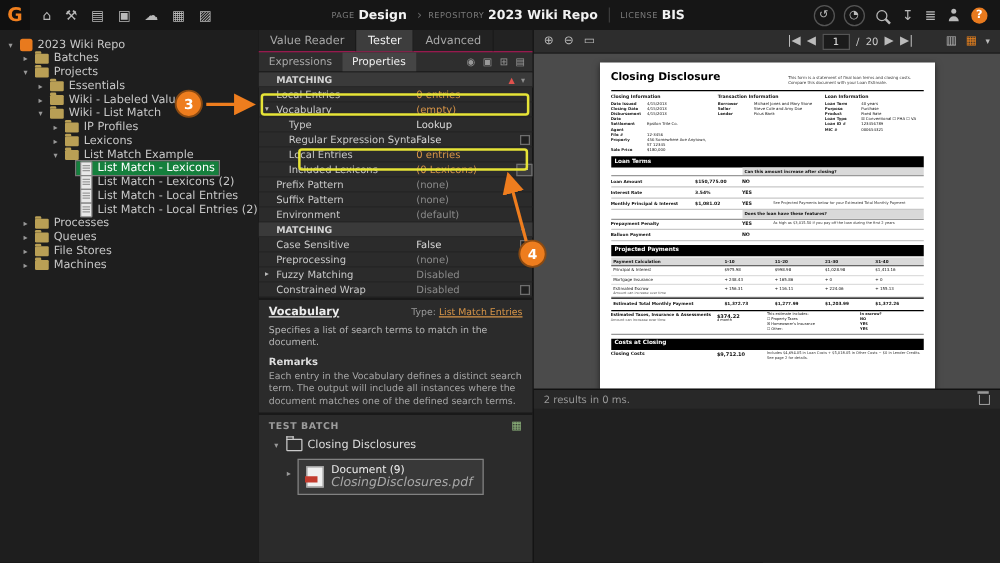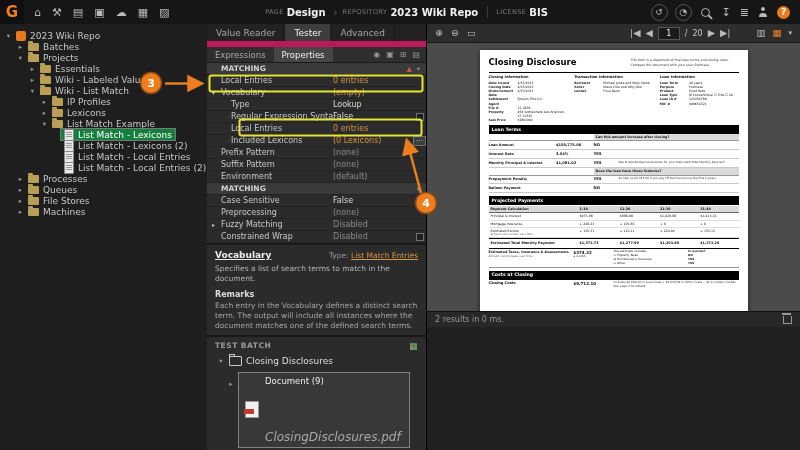--- a/index.html
+++ b/index.html
@@ -34,21 +34,21 @@
   .trow.sel .rowbody{background:#15803d;color:#fff;outline:1px solid #787878;}
   .ticon{flex:none;}
   .ticon.folder{width:11px;height:8px;background:#b99f55;border-radius:1px;position:relative;margin-top:1px;}
   .ticon.folder::before{content:"";position:absolute;top:-2px;left:0;width:5px;height:2px;background:#b99f55;border-radius:1px 1px 0 0;}
   .ticon.repo{width:10px;height:10px;background:#e87a1e;border-radius:2px;color:#fff;font-size:7px;font-weight:bold;display:flex;align-items:center;justify-content:center;}
   .ticon.doc{width:8px;height:10px;background:#e8e8e8;border:1px solid #888;border-radius:1px;position:relative;}
   .ticon.doc::before{content:"";position:absolute;top:2px;left:1px;right:1px;height:1px;background:#999;box-shadow:0 2px 0 #999,0 4px 0 #999;}
 
   
   #middle{position:absolute;top:24px;left:207px;width:219px;bottom:0;background:#2b2b2b;border-right:1px solid #000;display:flex;flex-direction:column;}
-  #main-tabs{height:17px;background:#222;display:flex;border-bottom:6px solid #be185d;flex:none;}
+  #main-tabs{height:17px;background:#222;display:flex;border-bottom:1px solid #be185d;flex:none;}
   .mtab{padding:0 9px;font-size:9px;display:flex;align-items:center;color:#a8a8a8;border-right:1px solid #1a1a1a;}
   .mtab.active{background:#3d3d3d;color:#f0f0f0;}
   #sub-tabs{height:15px;background:#2e2e2e;display:flex;align-items:center;border-bottom:1px solid #1a1a1a;flex:none;}
   .stab{padding:0 8px;font-size:8.5px;height:100%;display:flex;align-items:center;color:#a8a8a8;}
   .stab.active{background:#454545;color:#f0f0f0;}
   .stab-icons{margin-left:auto;display:flex;gap:6px;padding-right:6px;color:#999;font-size:8px;}
   #prop-grid{flex:none;}
   .sec{height:11px;background:#3a3a3a;display:flex;align-items:center;padding:0 6px 0 14px;font-size:7.5px;font-weight:bold;color:#d2d2d2;border-bottom:1px solid #232323;}
   .sec-ics{margin-left:auto;display:flex;gap:5px;align-items:center;}
   .warn{color:#e0524d;font-size:6.5px;}
@@ -77,21 +77,21 @@
   .tbt-row{display:flex;align-items:center;gap:4px;padding:3px 0 0 10px;font-size:9px;color:#ddd;}
   .tbt-row .arr{font-size:6.5px;color:#999;width:8px;text-align:center;}
   .folder-o{width:11px;height:8px;border:1px solid #c9c9c9;border-radius:1px;position:relative;}
   .folder-o::before{content:"";position:absolute;top:-3px;left:-1px;width:4px;height:2px;border:1px solid #c9c9c9;border-bottom:none;}
   .doc-row{display:flex;align-items:flex-start;gap:3px;margin:6px 0 0 20px;}
   .doc-row .arr{font-size:6.5px;color:#999;width:8px;text-align:center;margin-top:8px;}
   .docbox{border:1px solid #828282;background:#383838;display:flex;gap:6px;padding:3px 8px 3px 6px;align-items:center;}
   .pdficon{width:12px;height:15px;background:#f0f0f0;border:1px solid #999;position:relative;flex:none;}
   .pdficon::after{content:"";position:absolute;left:-2px;bottom:3px;width:10px;height:5px;background:#c23b2e;}
   .doc-t{font-size:8.5px;color:#eee;}
-  .doc-f{font-size:12px;color:#a9a9a9;font-style:italic;margin-top:44px;}
+  .doc-f{font-size:10px;color:#a9a9a9;font-style:italic;}
 
   
   #right{position:absolute;top:24px;left:427px;right:0;bottom:0;display:flex;flex-direction:column;background:#242424;}
   #viewer-toolbar{height:18px;background:#2d2d2d;border-bottom:1px solid #191919;display:flex;align-items:center;padding:0 8px;font-size:9px;color:#bbb;flex:none;}
   .vt-group{display:flex;align-items:center;gap:8px;}
   .vt-ic{font-size:9.5px;line-height:1;}
   .vt-ic.orange{color:#e8821e;}
   #page-nav{margin-left:auto;display:flex;align-items:center;gap:5px;font-size:7.5px;}
   #page-input{width:20px;height:11px;background:#1b1b1b;border:1px solid #555;color:#eee;font-size:8px;text-align:center;font-family:inherit;padding:0;}
   .page-total{font-size:8px;color:#ccc;}
@@ -101,21 +101,21 @@
   #results-status{height:15px;background:#282828;border-top:1px solid #111;display:flex;align-items:center;padding:0 8px;font-size:8px;color:#999;flex:none;}
   .trash{margin-left:auto;width:7px;height:7px;border:1px solid #999;border-top:none;border-radius:0 0 1px 1px;position:relative;}
   .trash::before{content:"";position:absolute;top:-2.5px;left:-2px;width:9px;height:1.5px;background:#999;}
   #results-header{height:15px;background:#2f2f2f;border-top:1px solid #1a1a1a;border-bottom:1px solid #1a1a1a;display:flex;align-items:center;font-size:8px;color:#c2c2c2;flex:none;}
   #results-header .col{padding:0 4px;white-space:nowrap;}
   .c-value{flex:1;padding-left:8px !important;}
   .c-page{width:52px;}.c-span{width:50px;}.c-conf{width:58px;}.c-src{width:44px;}
   #results-body{flex:1;background:#202020;}
 
   
-  .doc-title-row{display:flex;align-items:center;gap:27px;}
+  .doc-title-row{display:flex;align-items:flex-end;gap:27px;}
   .doc-title{font-size:8.5px;font-weight:bold;color:#000;}
   .doc-intro{margin-left:auto;width:108px;font-size:3.2px;color:#333;}
   .info-cols{display:flex;gap:7px;margin-top:4px;border-top:.6px solid #000;padding-top:2px;}
   .info-col{flex:1;}
   .info-col .ict{font-size:3.6px;font-weight:bold;margin-bottom:1px;}
   .ipair{display:flex;font-size:3.1px;line-height:1.35;}
   .ipair .k{width:37%;font-weight:bold;color:#222;flex:none;}
   .ipair .v{flex:1;color:#111;}
   .black-bar{background:#000;color:#fff;font-size:4.6px;font-weight:bold;padding:1.4px 3px;margin-top:3px;}
   .q-band{display:flex;font-size:3.3px;border-bottom:.5px solid #999;}

